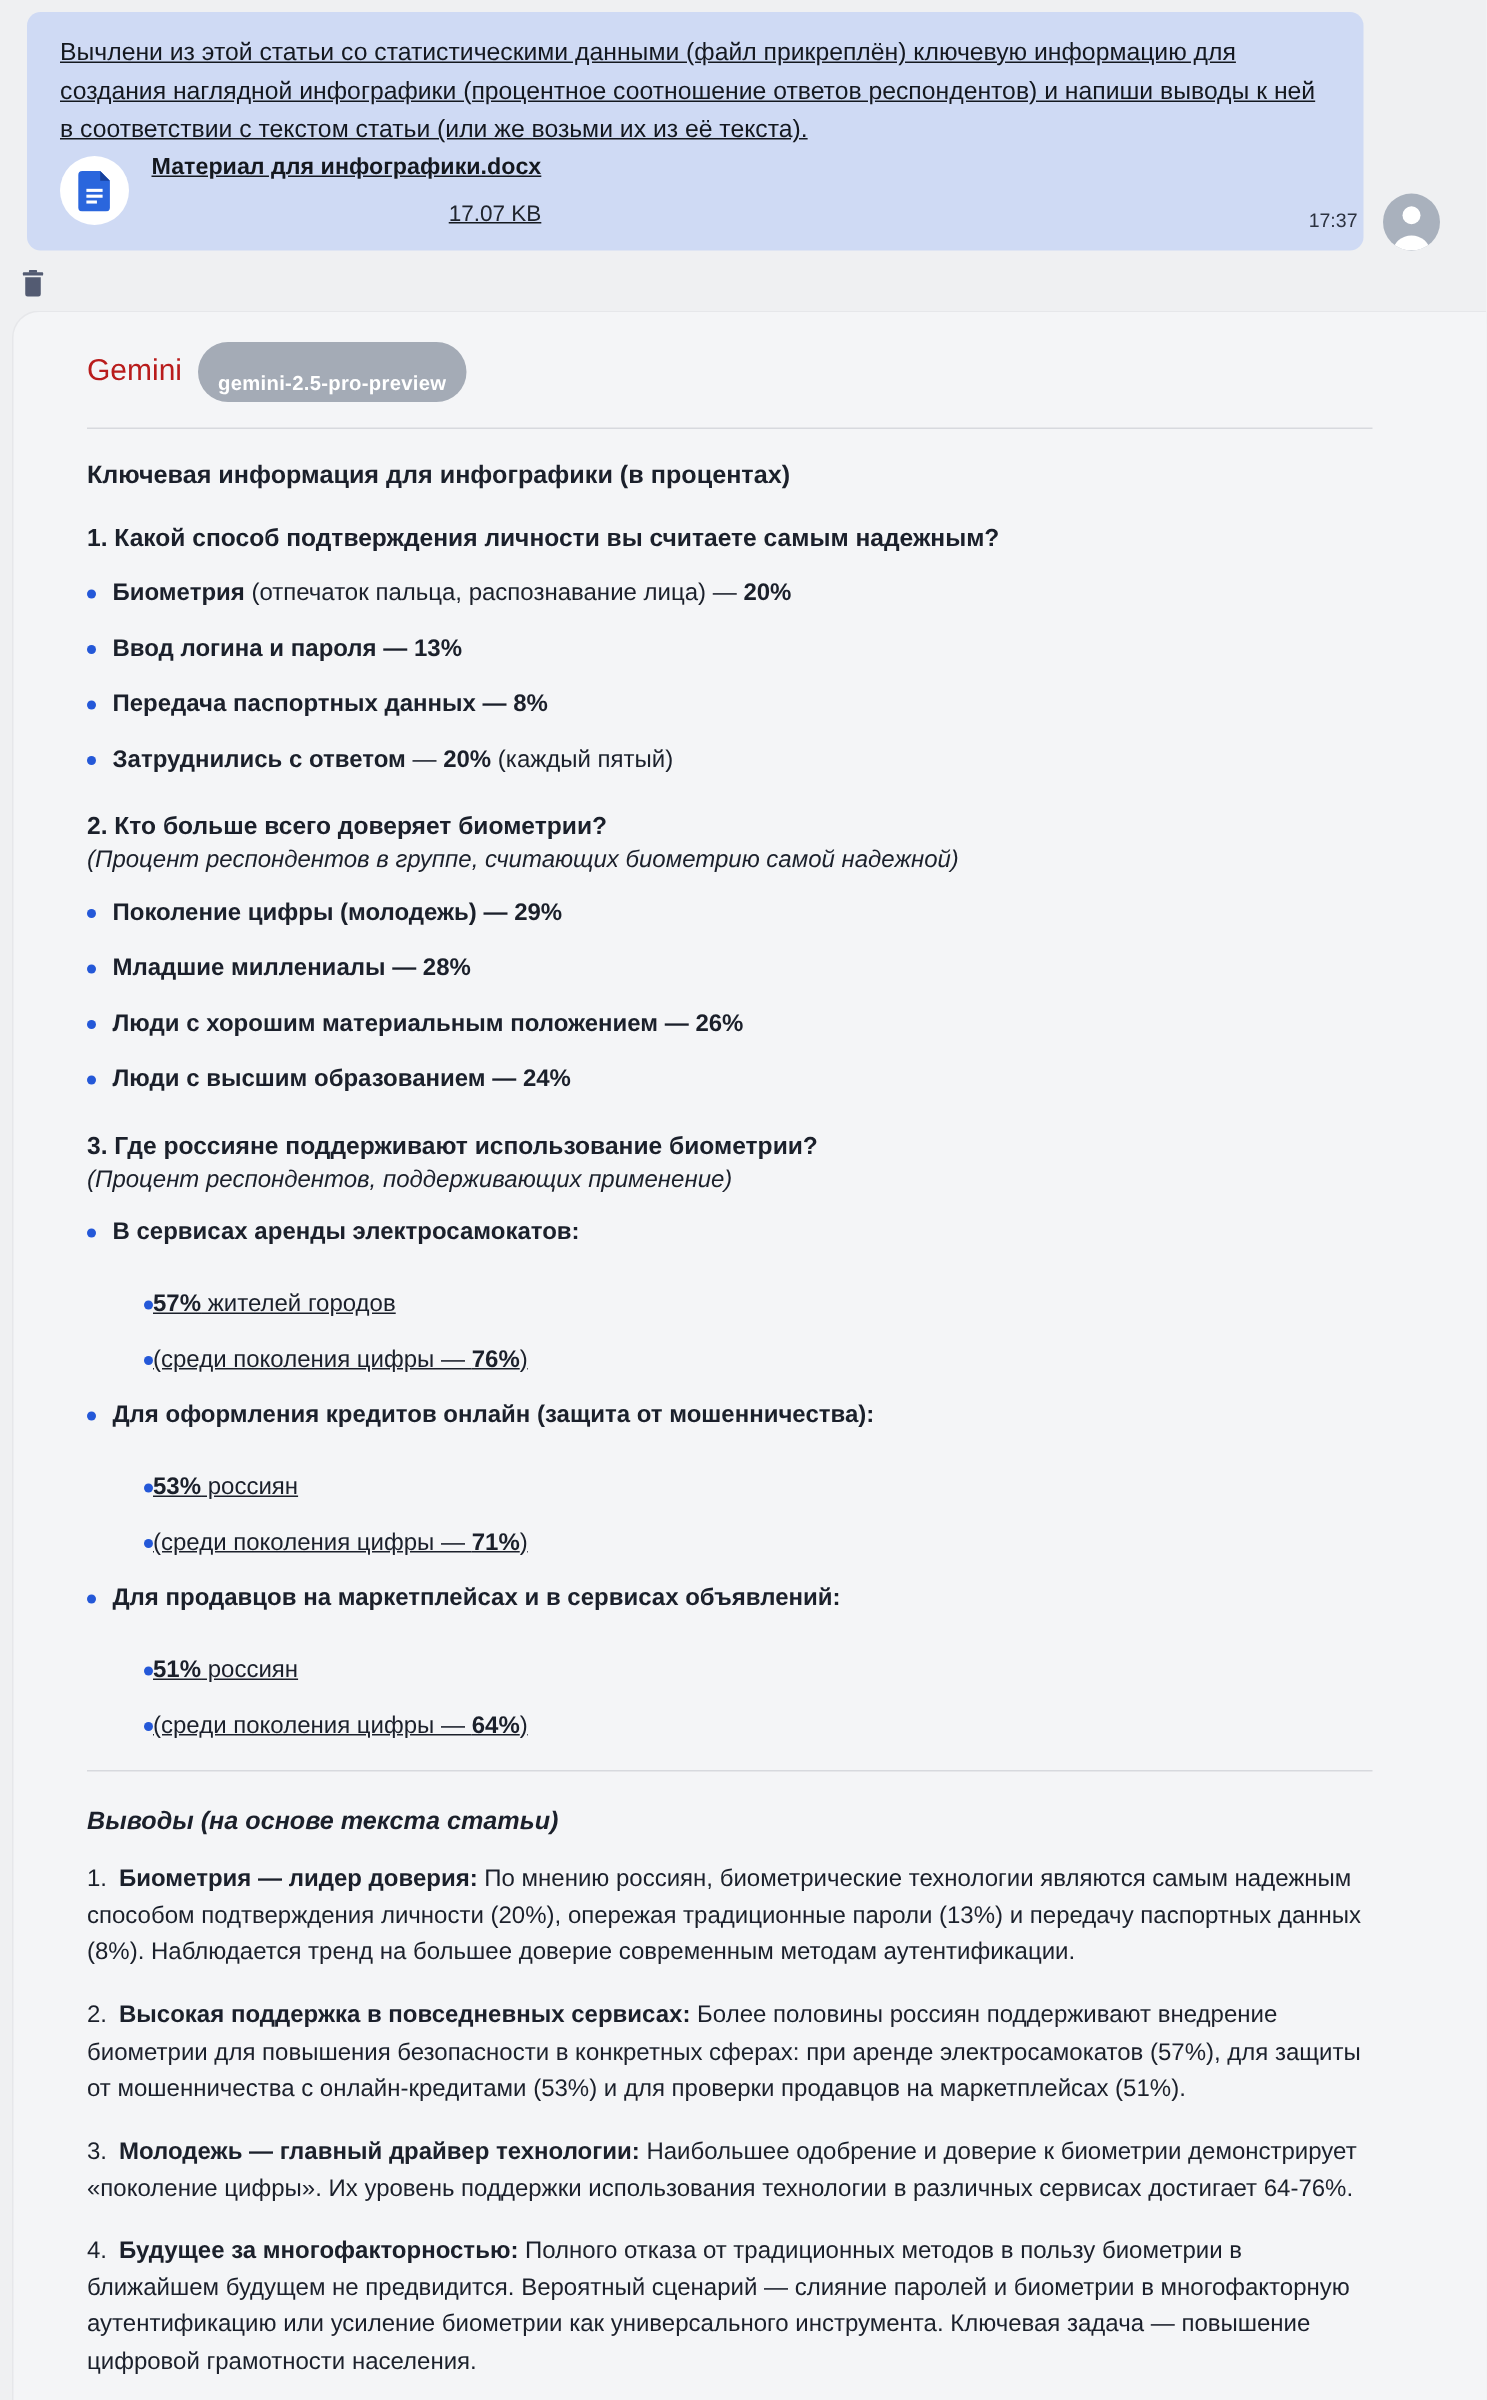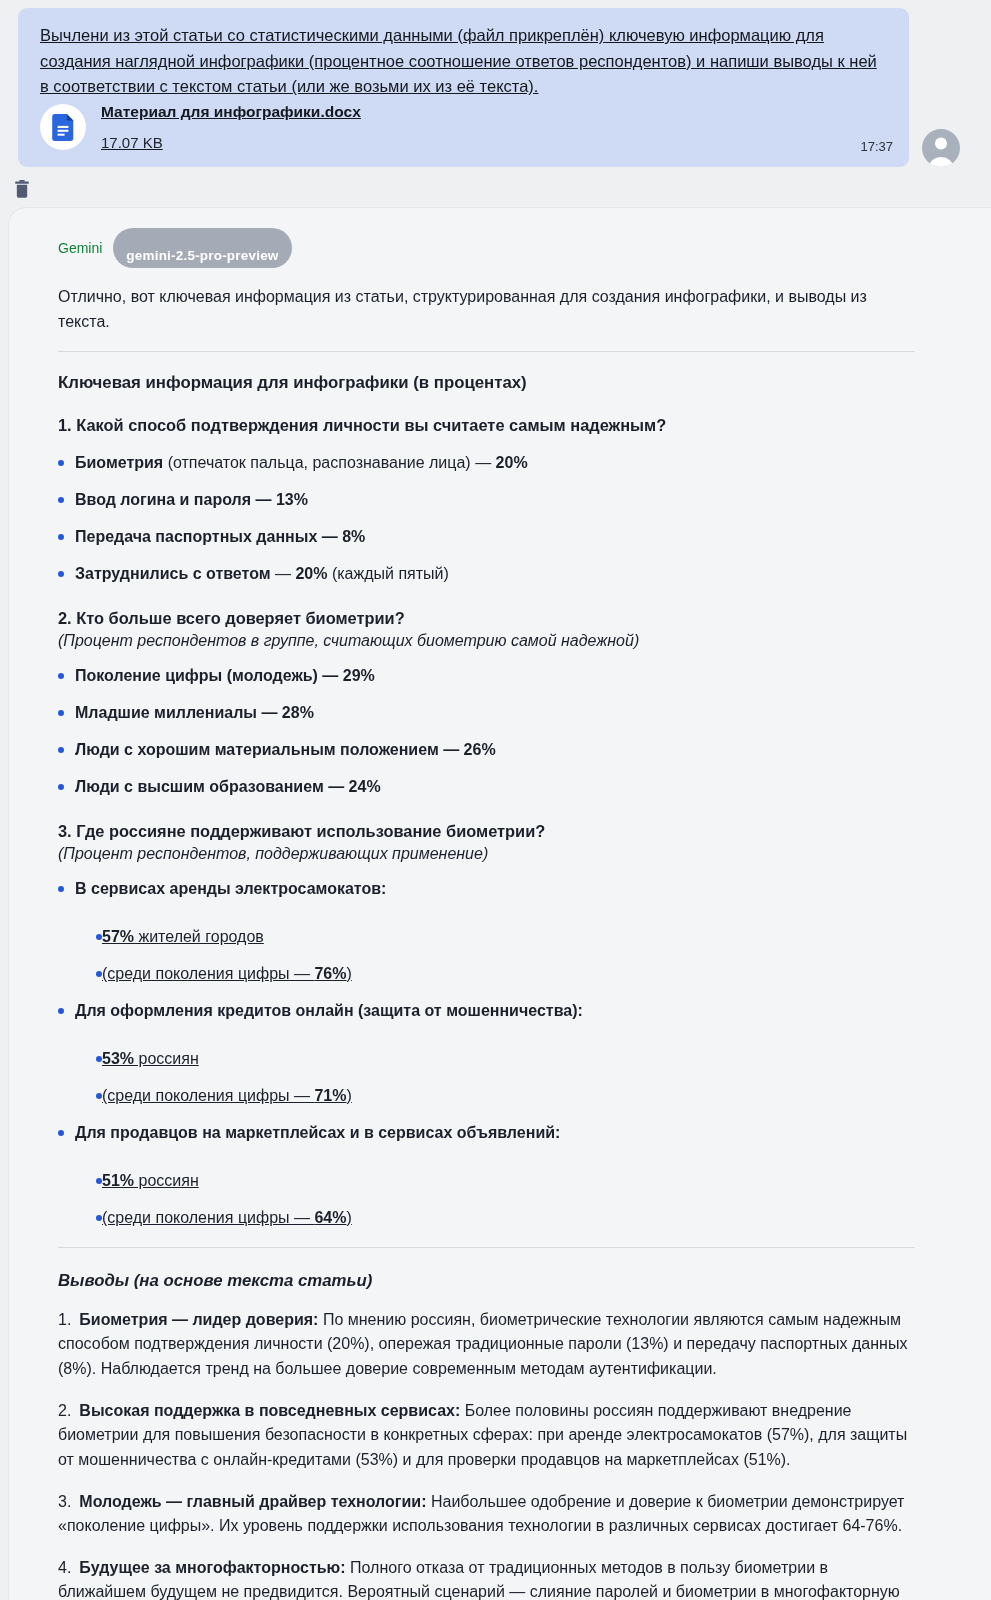--- a/index.html
+++ b/index.html
@@ -20,42 +20,42 @@
     padding: 15px 22px 12px 22px;
     font-size: 16.5px; line-height: 1.56; color: #14181f; text-decoration: underline;
   }
   .attachment { display: flex; align-items: center; gap: 15px; margin-top: 0; }
   .file-badge {
     width: 46px; height: 46px; border-radius: 50%; background: #ffffff;
     display: flex; align-items: center; justify-content: center; flex: none;
   }
   .file-meta { display: flex; flex-direction: column; gap: 7px; }
   .file-name { font-weight: bold; font-size: 15.5px; }
-  .file-size { font-size: 15px; color: #20252e; }
-  .bubble-time { position: absolute; right: 16px; bottom: 10px; font-size: 13px; color: #2c3240; }
+  .file-size { font-size: 15px; color: #20252e; text-align: right; }
+  .bubble-time { position: absolute; right: 4px; bottom: 10px; font-size: 13px; color: #2c3240; }
   .user-avatar {
     width: 38px; height: 38px; border-radius: 50%; background: #a9b1bd;
     flex: none; overflow: hidden; display: flex; align-items: flex-end; justify-content: center;
   }
 
   
   .trash-row { padding: 13px 0 0 14px; height: 34px; }
   .trash-btn { background: none; border: none; padding: 0; cursor: pointer; }
 
   
   .assistant-card {
     margin: 6px 0 0 8px;
     background: #f4f5f7;
     border: 1px solid #e6e7ea; border-right: none; border-bottom: none;
     border-top-left-radius: 18px;
     padding: 20px 76px 34px 49px;
     position: relative;
   }
   .asst-header { display: flex; align-items: center; gap: 11px; }
-  .asst-name { font-size: 14px; color: #15803d; }
+  .asst-name { font-size: 20px; color: #b91c1c; }
   .model-badge {
     background: #a4abb6; color: #ffffff; font-weight: bold; font-size: 13.5px;
     padding: 20px 13px 5px; border-radius: 999px; letter-spacing: .2px;
   }
   .intro { margin: 17px 0 0; font-size: 16px; line-height: 1.55; }
   hr.sep { border: none; border-top: 1px solid #d7d9de; margin: 17px 0 0; }
 
   .h-key { font-size: 16.8px; font-weight: bold; margin: 21px 0 0; }
   .q-title { font-size: 16.4px; font-weight: bold; margin: 21px 0 0; line-height: 1.35; }
   .q-sub { font-size: 16px; font-style: italic; margin: 3px 0 0; }
@@ -114,21 +114,20 @@
   </button>
 </div>
 
 <div class="assistant-card">
 
   <div class="asst-header">
     <span class="asst-name">Gemini</span>
     <span class="model-badge">gemini-2.5-pro-preview</span>
   </div>
 
-  <p class="intro">Отлично, вот ключевая информация из статьи, структурированная для создания инфографики, и выводы из текста.</p>
 
   <hr class="sep">
 
   <div class="h-key">Ключевая информация для инфографики (в процентах)</div>
 
   <div class="q-title">1. Какой способ подтверждения личности вы считаете самым надежным?</div>
   <ul class="bullets">
     <li>
         <span class="dot"></span>
         <span><b>Биометрия</b><span> (отпечаток пальца, распознавание лица) — </span><b>20%</b></span>

